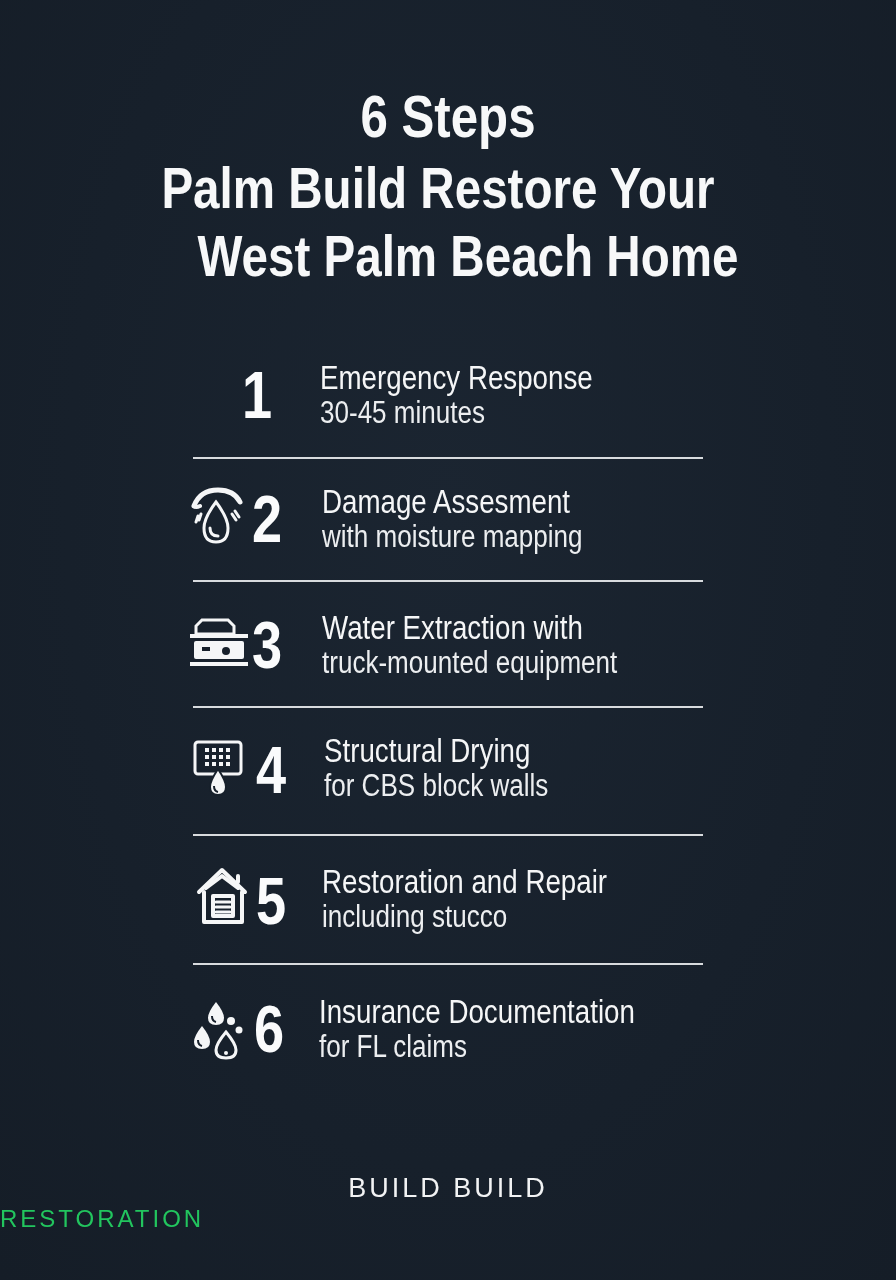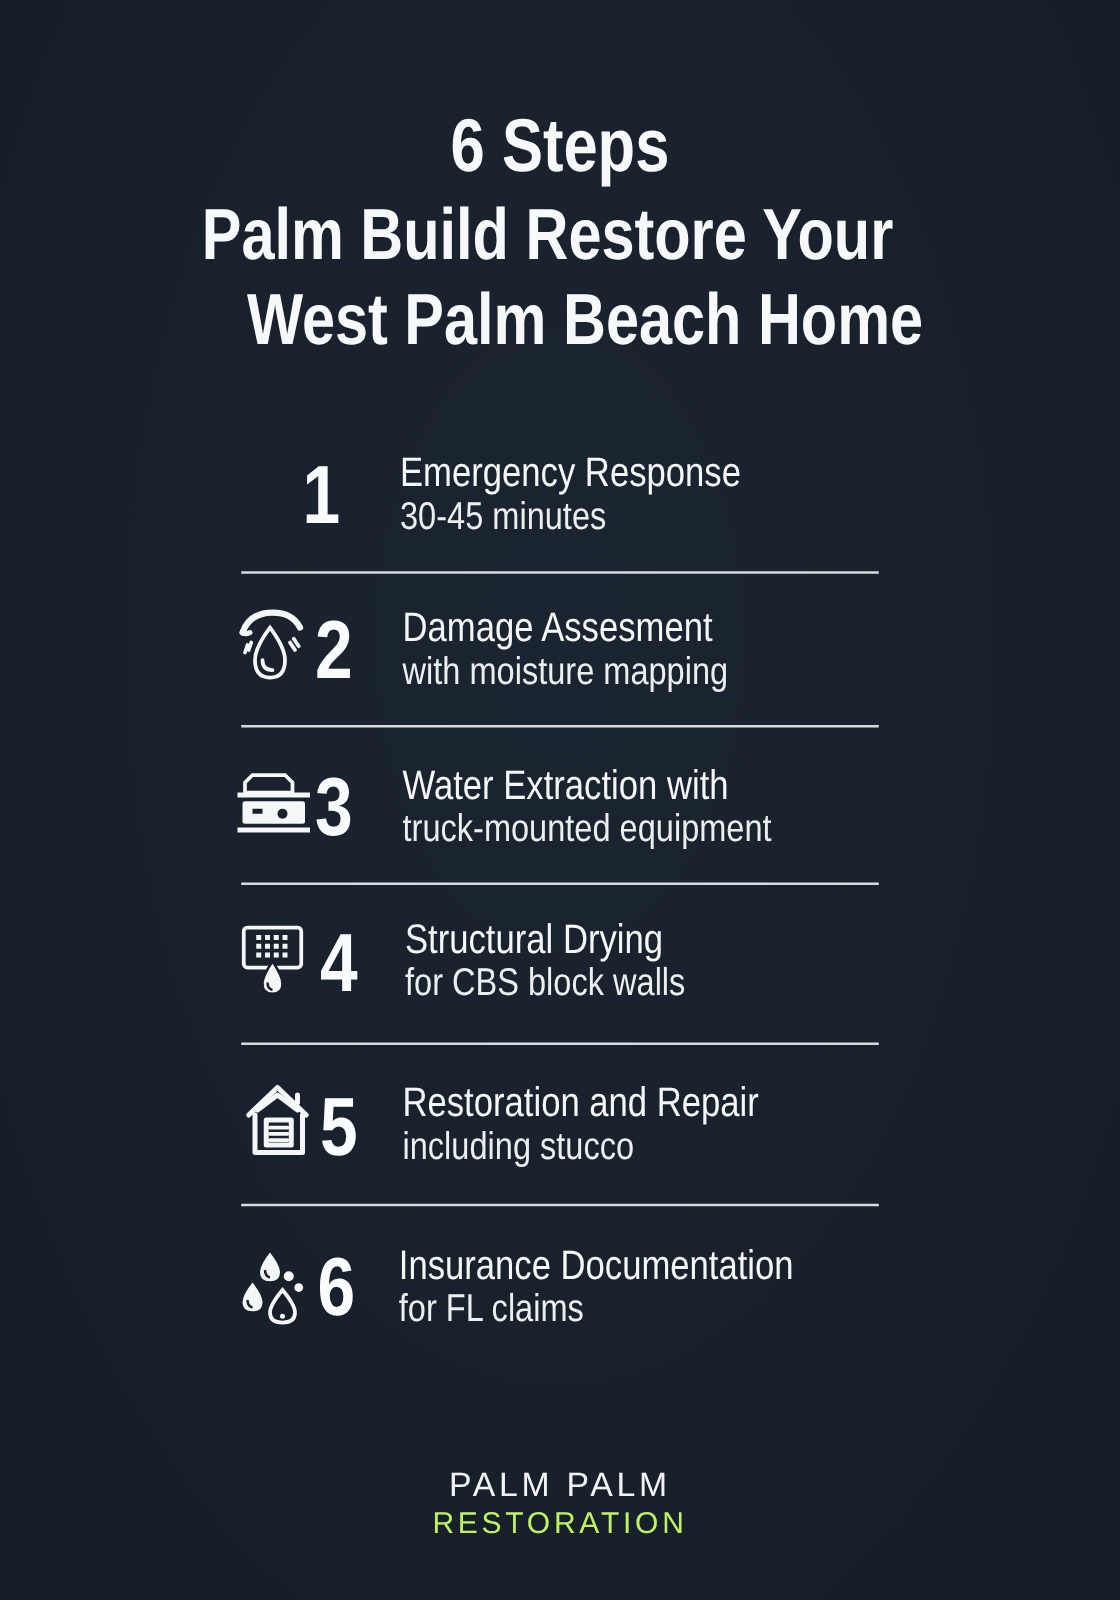--- a/index.html
+++ b/index.html
@@ -30,22 +30,22 @@
   .txt { position:absolute; white-space:nowrap; transform-origin:left top; transform:scaleX(0.84); }
   .head { font-size:33px; line-height:36px; color:#f5f6f7; }
   .sub  { font-size:31px; line-height:34px; color:#eceef0; }
   .divider { position:absolute; left:193px; width:510px; height:2px; background:#d8dbde; }
 
   .brand1 {
     position:absolute; top:1173px; left:0; right:0; text-align:center;
     font-size:27px; letter-spacing:3px; color:#f2f3f4; font-weight:normal;
   }
   .brand2 {
-    position:absolute; top:1205px; left:0; right:0; text-align:center;
-    font-size:24px; letter-spacing:3px; color:#bef264;
+    position:absolute; top:1205px; left:0; right:0; text-align:left;
+    font-size:24px; letter-spacing:3px; color:#22c55e;
   }
 </style>
 </head>
 <body>
 
 <div>
   <div class="title t1">6 Steps</div>
   <div class="title t2">Palm Build Restore Your</div>
   <div class="title t3">West Palm Beach Home</div>
 
@@ -144,15 +144,15 @@
         <circle cx="34" cy="55" r="2"></circle>
         <circle cx="39" cy="23" r="4"></circle>
         <circle cx="47" cy="32" r="3.5"></circle>
       </svg>
     </div>
     <div class="num" style="left:254px; top:4px;">6</div>
     <div class="txt head" style="left:319px; top:2px;">Insurance Documentation</div>
     <div class="txt sub" style="left:319px; top:38px;">for FL claims</div>
   </div>
 
-  <div class="brand1">PALM PALM</div>
+  <div class="brand1">BUILD BUILD</div>
   <div class="brand2">RESTORATION</div>
 </div>
 
 </body></html>

